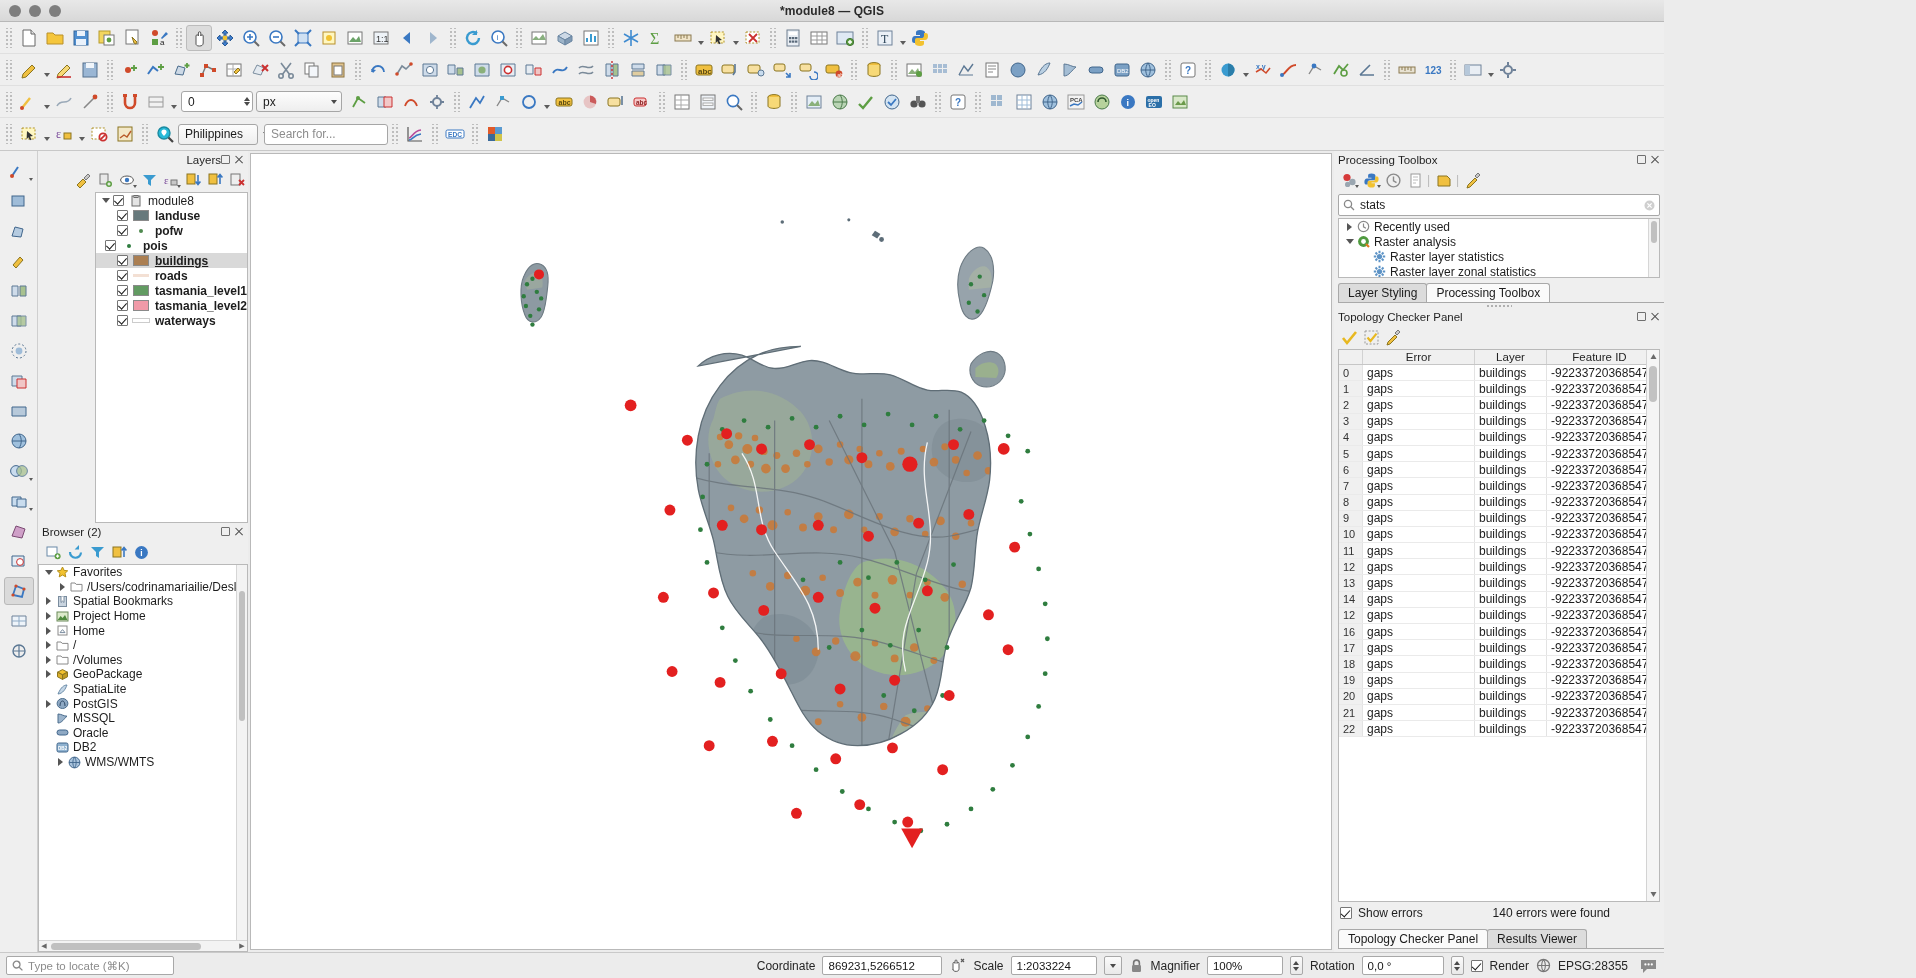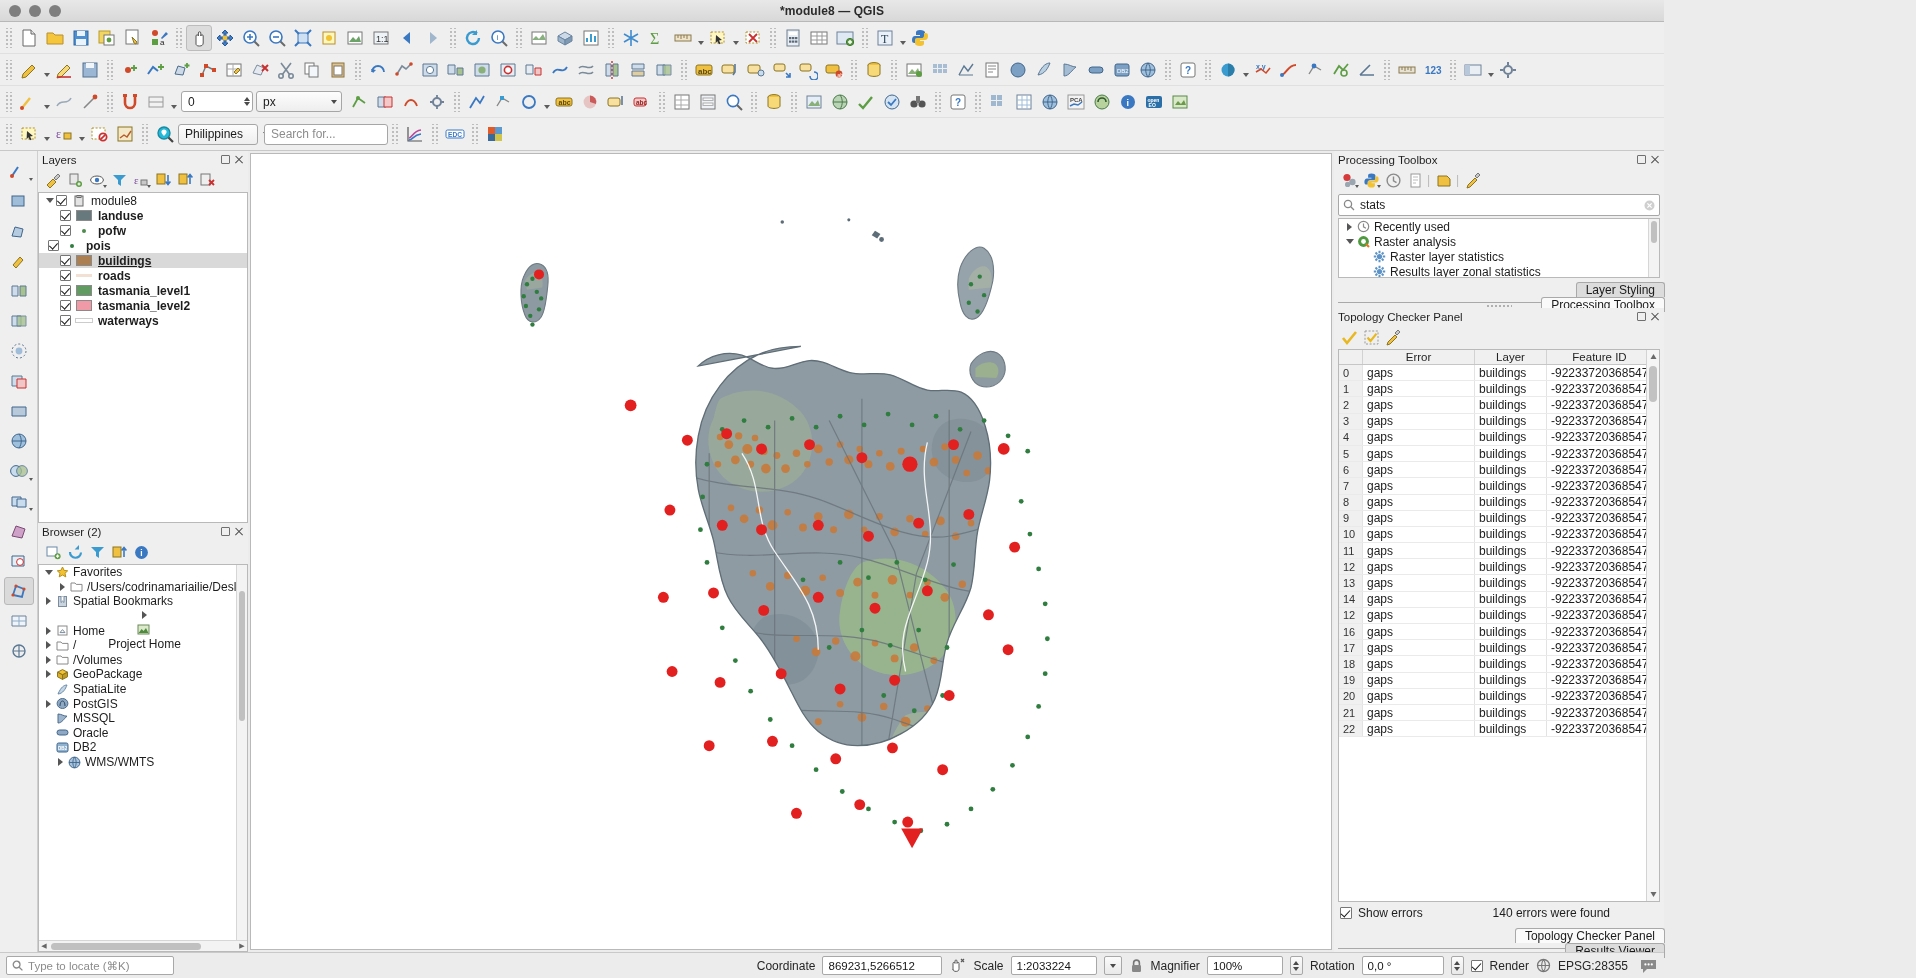--- a/index.html
+++ b/index.html
@@ -138,21 +138,21 @@
   .canvaswrap { flex: 1 1 auto; background: #ececec; padding: 2px 2px 2px 2px; display: flex; min-width: 0; }
   .canvas { flex: 1 1 auto; background: #ffffff; border: 1px solid #b9b9b9; position: relative; overflow: hidden; }
 
   
   .rightdock { width: 330px; flex: 0 0 330px; background: #efefef; display: flex; flex-direction: column; }
   .search-row { height: 22px; margin: 2px 4px 0 4px; display: flex; align-items: center;
     border: 1px solid #a8a8a8; background: #fff; border-radius: 2px; padding: 0 4px; gap: 5px; }
   .ptree { background: #fff; border: 1px solid #b9b9b9; margin: 2px 4px 0 4px; height: 60px; overflow: hidden; position: relative; }
   .prow { height: 15px; display: flex; align-items: center; font-size: 12px; white-space: nowrap; }
 
-  .tabs { display: flex; align-items: flex-end; height: 21px; margin: 4px 0 0 4px; flex-direction: column; }
+  .tabs { display: flex; align-items: flex-end; height: 21px; margin: 4px 0 0 4px; }
   .tab {
     height: 19px; padding: 0 9px; display: flex; align-items: center; font-size: 12px;
     border: 1px solid #a9a9a9; border-bottom: none; border-radius: 3px 3px 0 0;
     background: #fafafa; margin-right: -1px; color: #1b1b1b;
   }
   .tab.on { background: #dcdcdc; }
   .tabs-line { border-bottom: 1px solid #a9a9a9; }
 
   .grab { height: 5px; display: flex; align-items: center; justify-content: center; }
   .grab::after { content: ""; width: 26px; height: 3px;
@@ -1165,21 +1165,21 @@
       <div class="ltool">
           <svg width="22" height="20" viewBox="0 0 22 20">
             <circle cx="11" cy="10" r="6" fill="none" stroke="#5c7894" stroke-width="1.4"></circle>
             <path d="M11 4v12M5 10h12" stroke="#5c7894" stroke-width="1.2"></path>
           </svg>
         </div>
     </div>
 
     <div class="panelcol">
 
-      <div class="panel" style="height:372px;">
+      <div class="panel" style="height:372px;align-items:flex-end;">
         <div class="panel-title">
           <span>Layers</span>
           <span class="pt-icons">
             <span class="pt-ico"></span>
             <span class="pt-ico x" style="width:10px;"></span>
           </span>
         </div>
         <div class="panel-toolbar">
           <span class="ptb">
               <svg width="17" height="17" viewBox="0 0 17 17">
@@ -1368,21 +1368,21 @@
                   <i class="tri-r"></i>
                 </span>
                 <span class="bico">
                   <svg width="13" height="13" viewBox="0 0 13 13">
                     <rect x="2.5" y="1.5" width="8" height="10" fill="#c9d4df" stroke="#7a8c9e"></rect>
                     <path d="M5 1.5v6l1.5-1.4L8 7.5v-6" fill="#fff" stroke="#7a8c9e"></path>
                   </svg>
                 </span>
                 <span>Spatial Bookmarks</span>
               </div>
-              <div class="brow" style="padding-left: 3px; flex-direction: column;">
+              <div class="brow" style="padding-left: 3px;">
                 <span class="exp">
                   <i class="tri-r"></i>
                 </span>
                 <span class="bico">
                   <svg width="13" height="13" viewBox="0 0 13 13">
                     <rect x="1" y="2" width="11" height="9" fill="#dceacb" stroke="#6a8a5a"></rect>
                     <path d="M1.6 10l3-4 2 2 2.4-3 2.4 5z" fill="#4f8a3f"></path>
                   </svg>
                 </span>
                 <span>Project Home</span>
@@ -1918,21 +1918,21 @@
             <div class="prow" style="padding-left: 20px;">
               <span class="exp"></span>
               <span class="bico">
                 <svg width="13" height="13" viewBox="0 0 13 13">
                   <circle cx="6.5" cy="6.5" r="2.6" fill="#5d93c6"></circle>
                   <g stroke="#5d93c6" stroke-width="2">
                     <path d="M6.5 .8v2.4M6.5 9.8v2.4M.8 6.5h2.4M9.8 6.5h2.4M2.5 2.5l1.7 1.7M8.8 8.8l1.7 1.7M10.5 2.5L8.8 4.2M4.2 8.8L2.5 10.5"></path>
                   </g>
                 </svg>
               </span>
-              <span>Results layer zonal statistics</span>
+              <span>Raster layer zonal statistics</span>
             </div>
           </div>
         <div style="position:absolute;right:0;top:0;bottom:0;width:11px;background:#f3f3f3;border-left:1px solid #d6d6d6;">
           <div style="position:absolute;left:2px;right:2px;top:2px;height:22px;background:#c0c0c0;border-radius:5px;"></div>
         </div>
       </div>
 
       <div class="tabs tabs-line" id="dock-tabs-top">
           <div class="tab on">Layer Styling</div>
           <div class="tab">Processing Toolbox</div>

